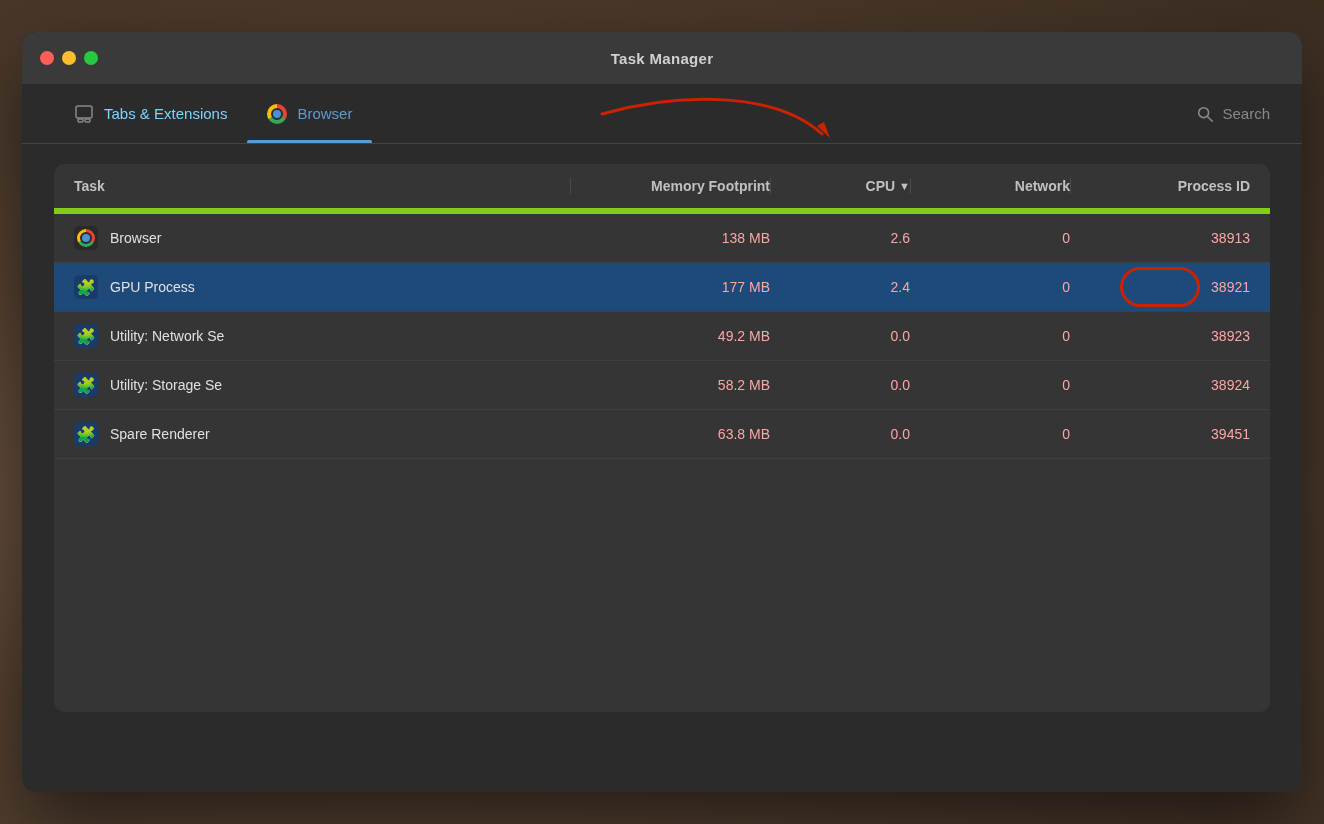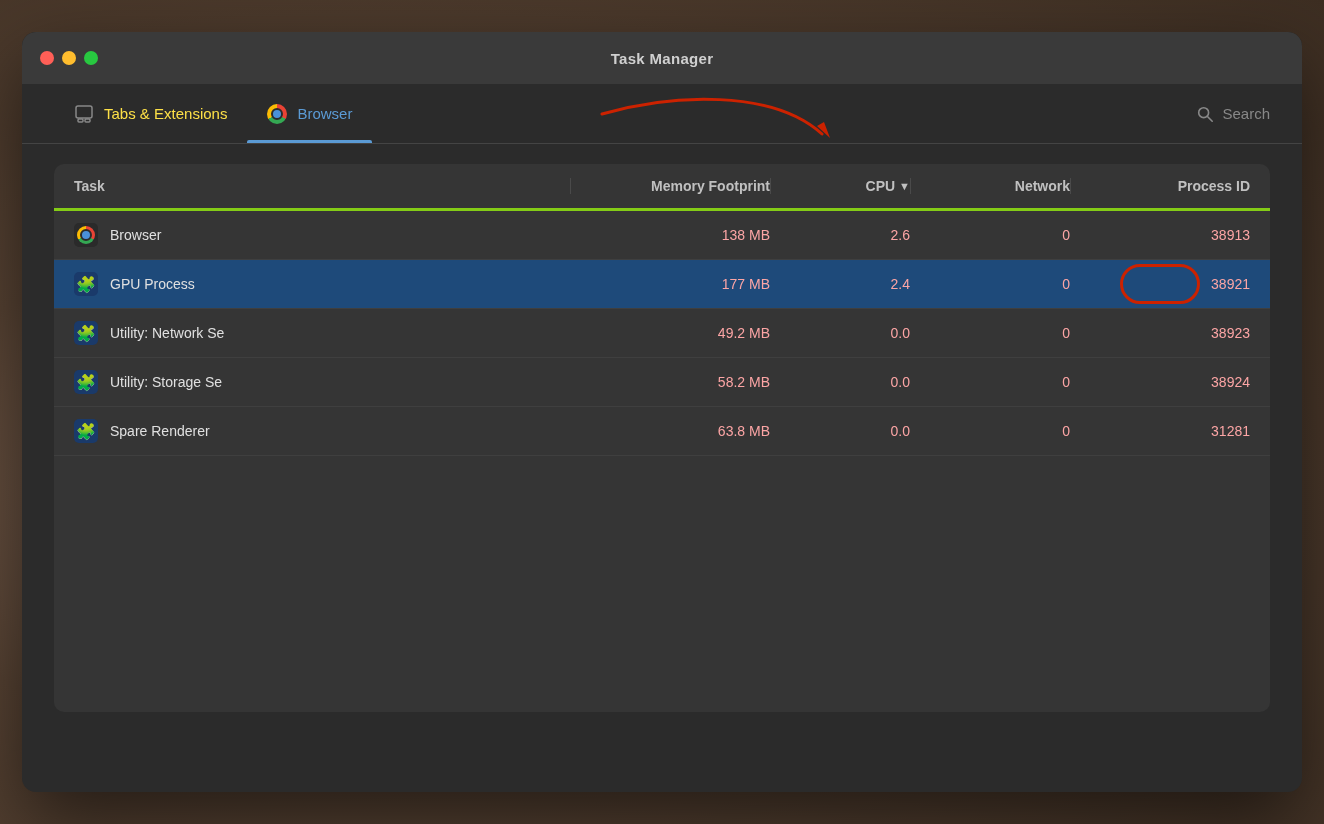--- a/index.html
+++ b/index.html
@@ -78,21 +78,21 @@
       position: relative;
     }
 
     .tab-item {
       display: flex;
       align-items: center;
       gap: 10px;
       padding: 0 20px;
       height: 100%;
       cursor: pointer;
-      color: #fde047;
+      color: #7dd3fc;
       font-size: 15px;
       font-weight: 500;
       position: relative;
     }
 
     .tab-item.active {
       color: #5b9bd5;
     }
 
     .tab-item.active::after {
@@ -142,21 +142,21 @@
       background: #353535;
       border-radius: 10px;
       overflow: hidden;
       flex: 1;
     }
 
     .table-header {
       display: grid;
       grid-template-columns: 1fr 200px 140px 160px 180px;
       padding: 14px 20px;
-      border-bottom: 3px solid #84cc16;
+      border-bottom: 6px solid #84cc16;
       color: #c0c0c0;
       font-size: 14px;
       font-weight: 600;
     }
 
     .col-task { text-align: left; }
     .col-memory { text-align: right; }
     .col-cpu { text-align: right; display: flex; align-items: center; justify-content: flex-end; gap: 4px; }
     .col-network { text-align: right; }
     .col-pid { text-align: right; }
@@ -412,18 +412,18 @@
       <div class="table-row">
         <div class="task-cell">
           <div class="task-icon puzzle-icon">
             <span class="puzzle-piece">🧩</span>
           </div>
           <span>Spare Renderer</span>
         </div>
         <div class="cell-value">63.8 MB</div>
         <div class="cell-value">0.0</div>
         <div class="cell-value">0</div>
-        <div class="cell-value">31281</div>
+        <div class="cell-value">39451</div>
       </div>
     </div>
   </div>
 
 </div>
 
 </body></html>

